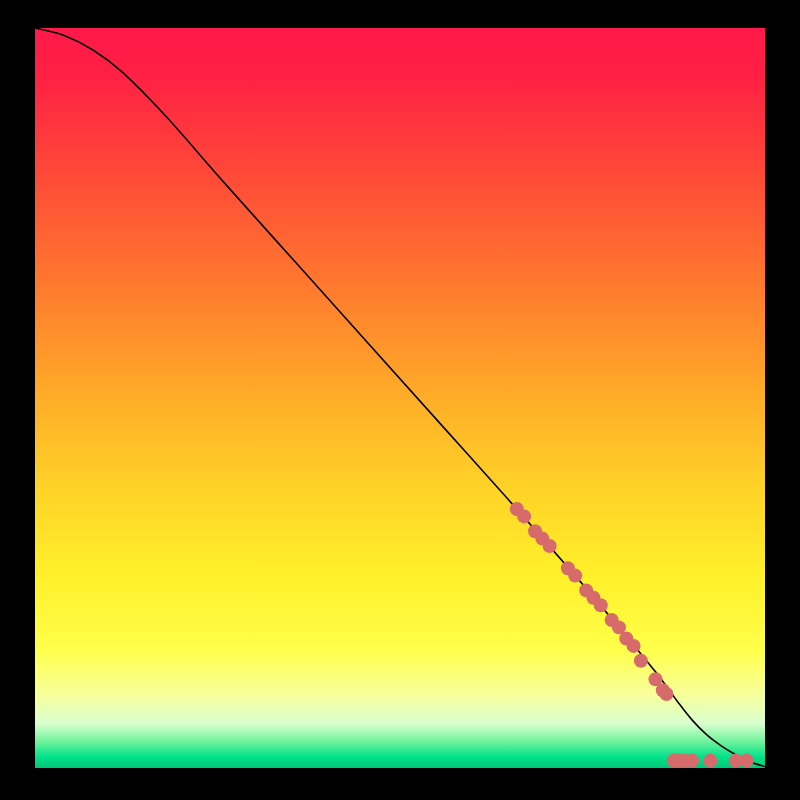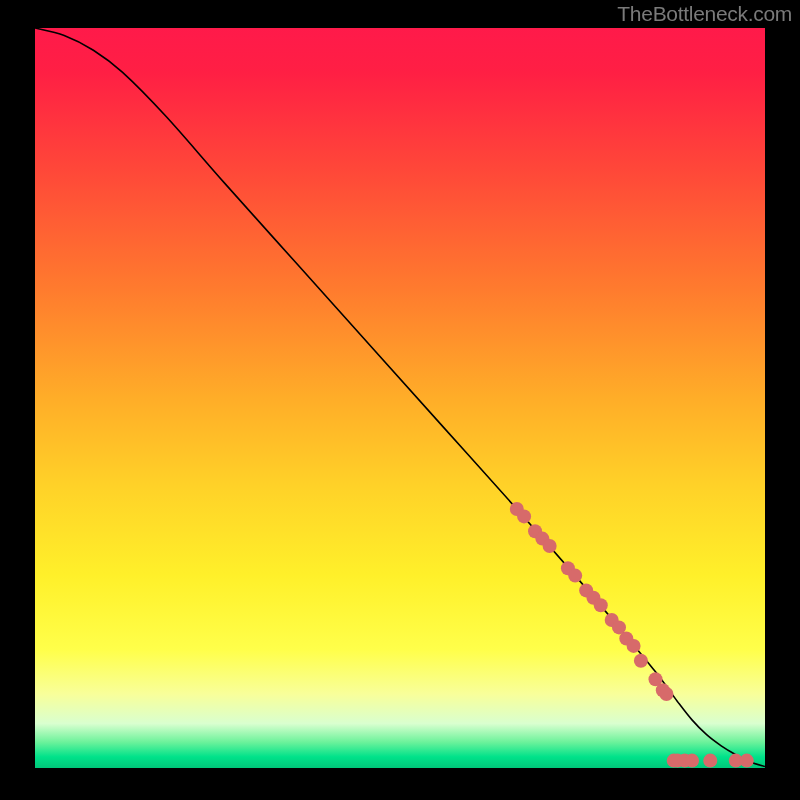--- a/index.html
+++ b/index.html
@@ -35,21 +35,20 @@
     height: 740px;
   }
   svg {
     display: block;
   }
 </style>
 </head>
 <body>
 
 <div class="frame">
-  <div class="attribution">TheBottleneck.com</div>
 
   <div class="plot-area">
     <svg id="chart-svg" width="730" height="740" viewBox="0 0 730 740">
       <defs>
         <linearGradient id="bg-grad" x1="0" y1="0" x2="0" y2="1">
             <stop offset="0.00%" stop-color="#ff1a4a"></stop>
             <stop offset="6.00%" stop-color="#ff1f44"></stop>
             <stop offset="20.00%" stop-color="#ff4a38"></stop>
             <stop offset="35.00%" stop-color="#ff7a2e"></stop>
             <stop offset="50.00%" stop-color="#ffad28"></stop>

